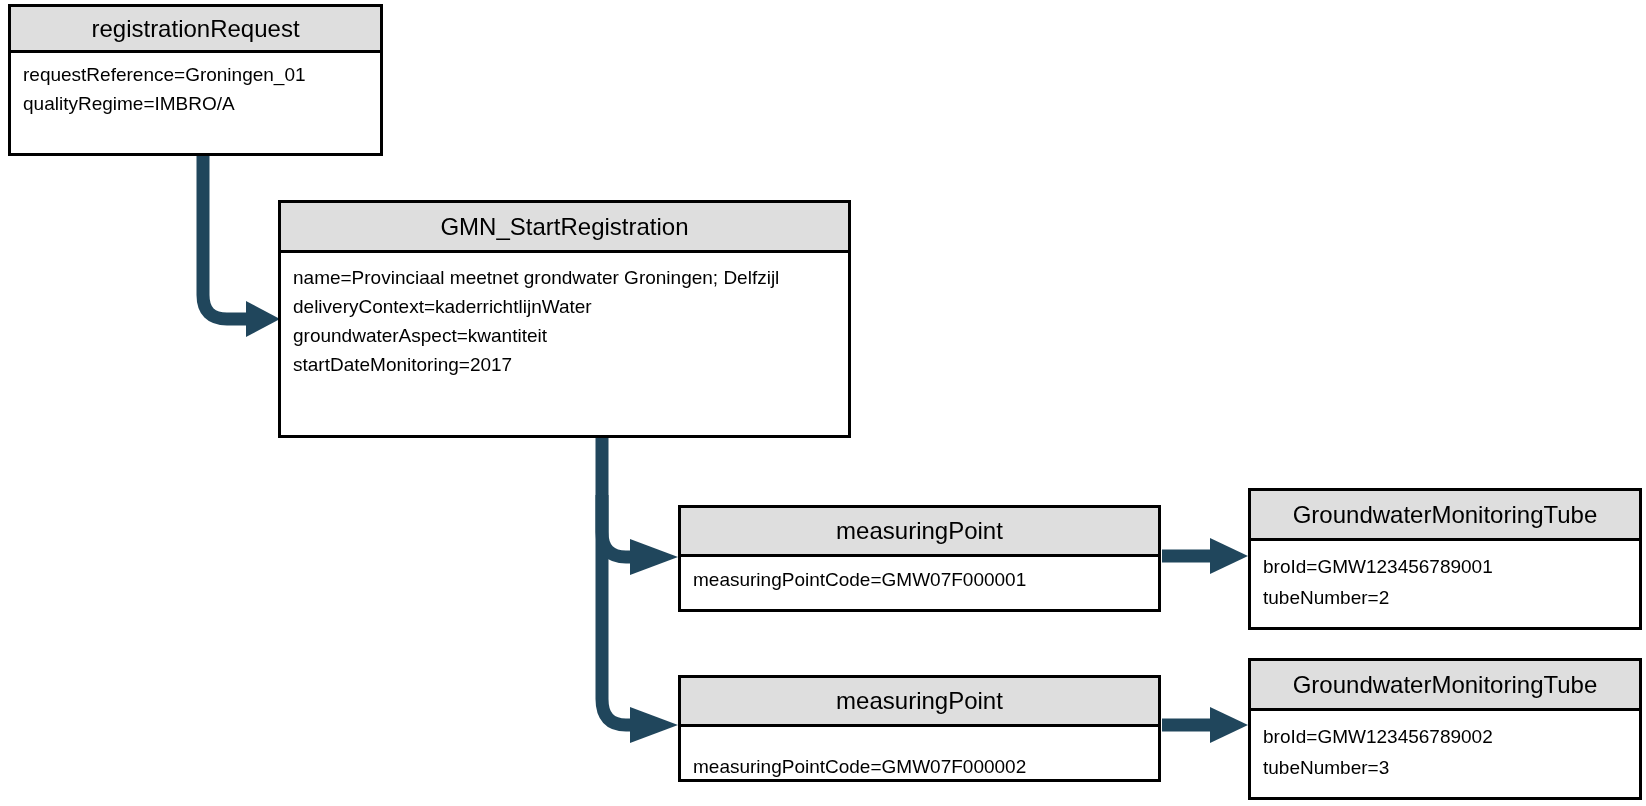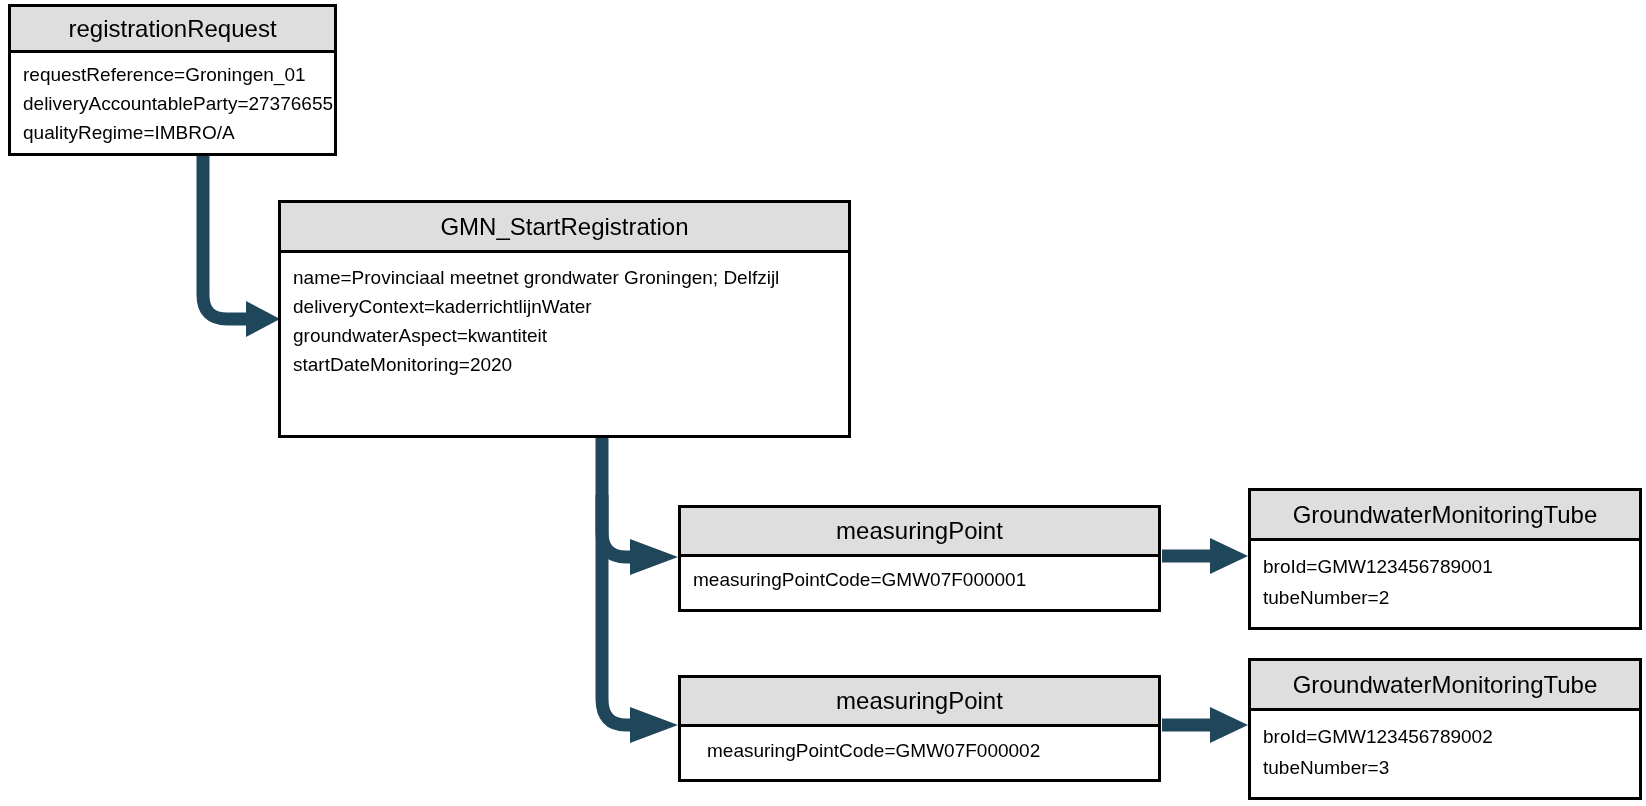--- a/index.html
+++ b/index.html
@@ -70,49 +70,48 @@
       <path class="arrow-stroke" d="M 1162 556 H 1212" fill="none" stroke-width="13" stroke="#20465C"></path>
       <polygon class="arrow-fill" points="1210,538 1210,574 1248,556" fill="#20465C"></polygon>
     </g>
 
     <g>
       <path class="arrow-stroke" d="M 1162 725 H 1212" fill="none" stroke-width="13" stroke="#20465C"></path>
       <polygon class="arrow-fill" points="1210,707 1210,743 1248,725" fill="#20465C"></polygon>
     </g>
   </svg>
 
-  <div class="node" style="left: 8px; top: 4px; width: 329px; height: 152px; border-color: rgb(0, 0, 0);">
+  <div class="node" style="left: 8px; top: 4px; width: 375px; height: 152px; border-color: rgb(0, 0, 0);">
     <div class="node-header" style="height: 46px; background: rgb(222, 222, 222);">registrationRequest</div>
     <div class="node-body">
       <div class="field-line">requestReference=Groningen_01</div>
-      <div class="field-line">deliveryAccountableParty=27376655</div>
       <div class="field-line">qualityRegime=IMBRO/A</div>
     </div>
   </div>
 
   <div class="node" style="left: 278px; top: 200px; width: 573px; height: 238px; border-color: rgb(0, 0, 0);">
     <div class="node-header" style="height: 50px; background: rgb(222, 222, 222);">GMN_StartRegistration</div>
     <div class="node-body" style="padding-top:10px;">
       <div class="field-line">name=Provinciaal meetnet grondwater Groningen; Delfzijl</div>
       <div class="field-line">deliveryContext=kaderrichtlijnWater</div>
       <div class="field-line">groundwaterAspect=kwantiteit</div>
-      <div class="field-line">startDateMonitoring=2020</div>
+      <div class="field-line">startDateMonitoring=2017</div>
     </div>
   </div>
 
   <div class="node" style="left: 678px; top: 505px; width: 483px; height: 107px; border-color: rgb(0, 0, 0);">
     <div class="node-header" style="height: 49px; background: rgb(222, 222, 222);">measuringPoint</div>
     <div class="node-body" style="padding-top:8px;">
       <div class="field-line">measuringPointCode=GMW07F000001</div>
     </div>
   </div>
 
   <div class="node" style="left: 678px; top: 675px; width: 483px; height: 107px; border-color: rgb(0, 0, 0);">
     <div class="node-header" style="height: 49px; background: rgb(222, 222, 222);">measuringPoint</div>
-    <div class="node-body" style="padding-top:9px;margin-left:14px;">
+    <div class="node-body" style="padding-top:25px;">
       <div class="field-line">measuringPointCode=GMW07F000002</div>
     </div>
   </div>
 
   <div class="node" style="left: 1248px; top: 488px; width: 394px; height: 142px; border-color: rgb(0, 0, 0);">
     <div class="node-header" style="height: 50px; background: rgb(222, 222, 222);">GroundwaterMonitoringTube</div>
     <div class="node-body" style="padding-top:10px; line-height:31px;">
       <div class="field-line">broId=GMW123456789001</div>
       <div class="field-line">tubeNumber=2</div>
     </div>

